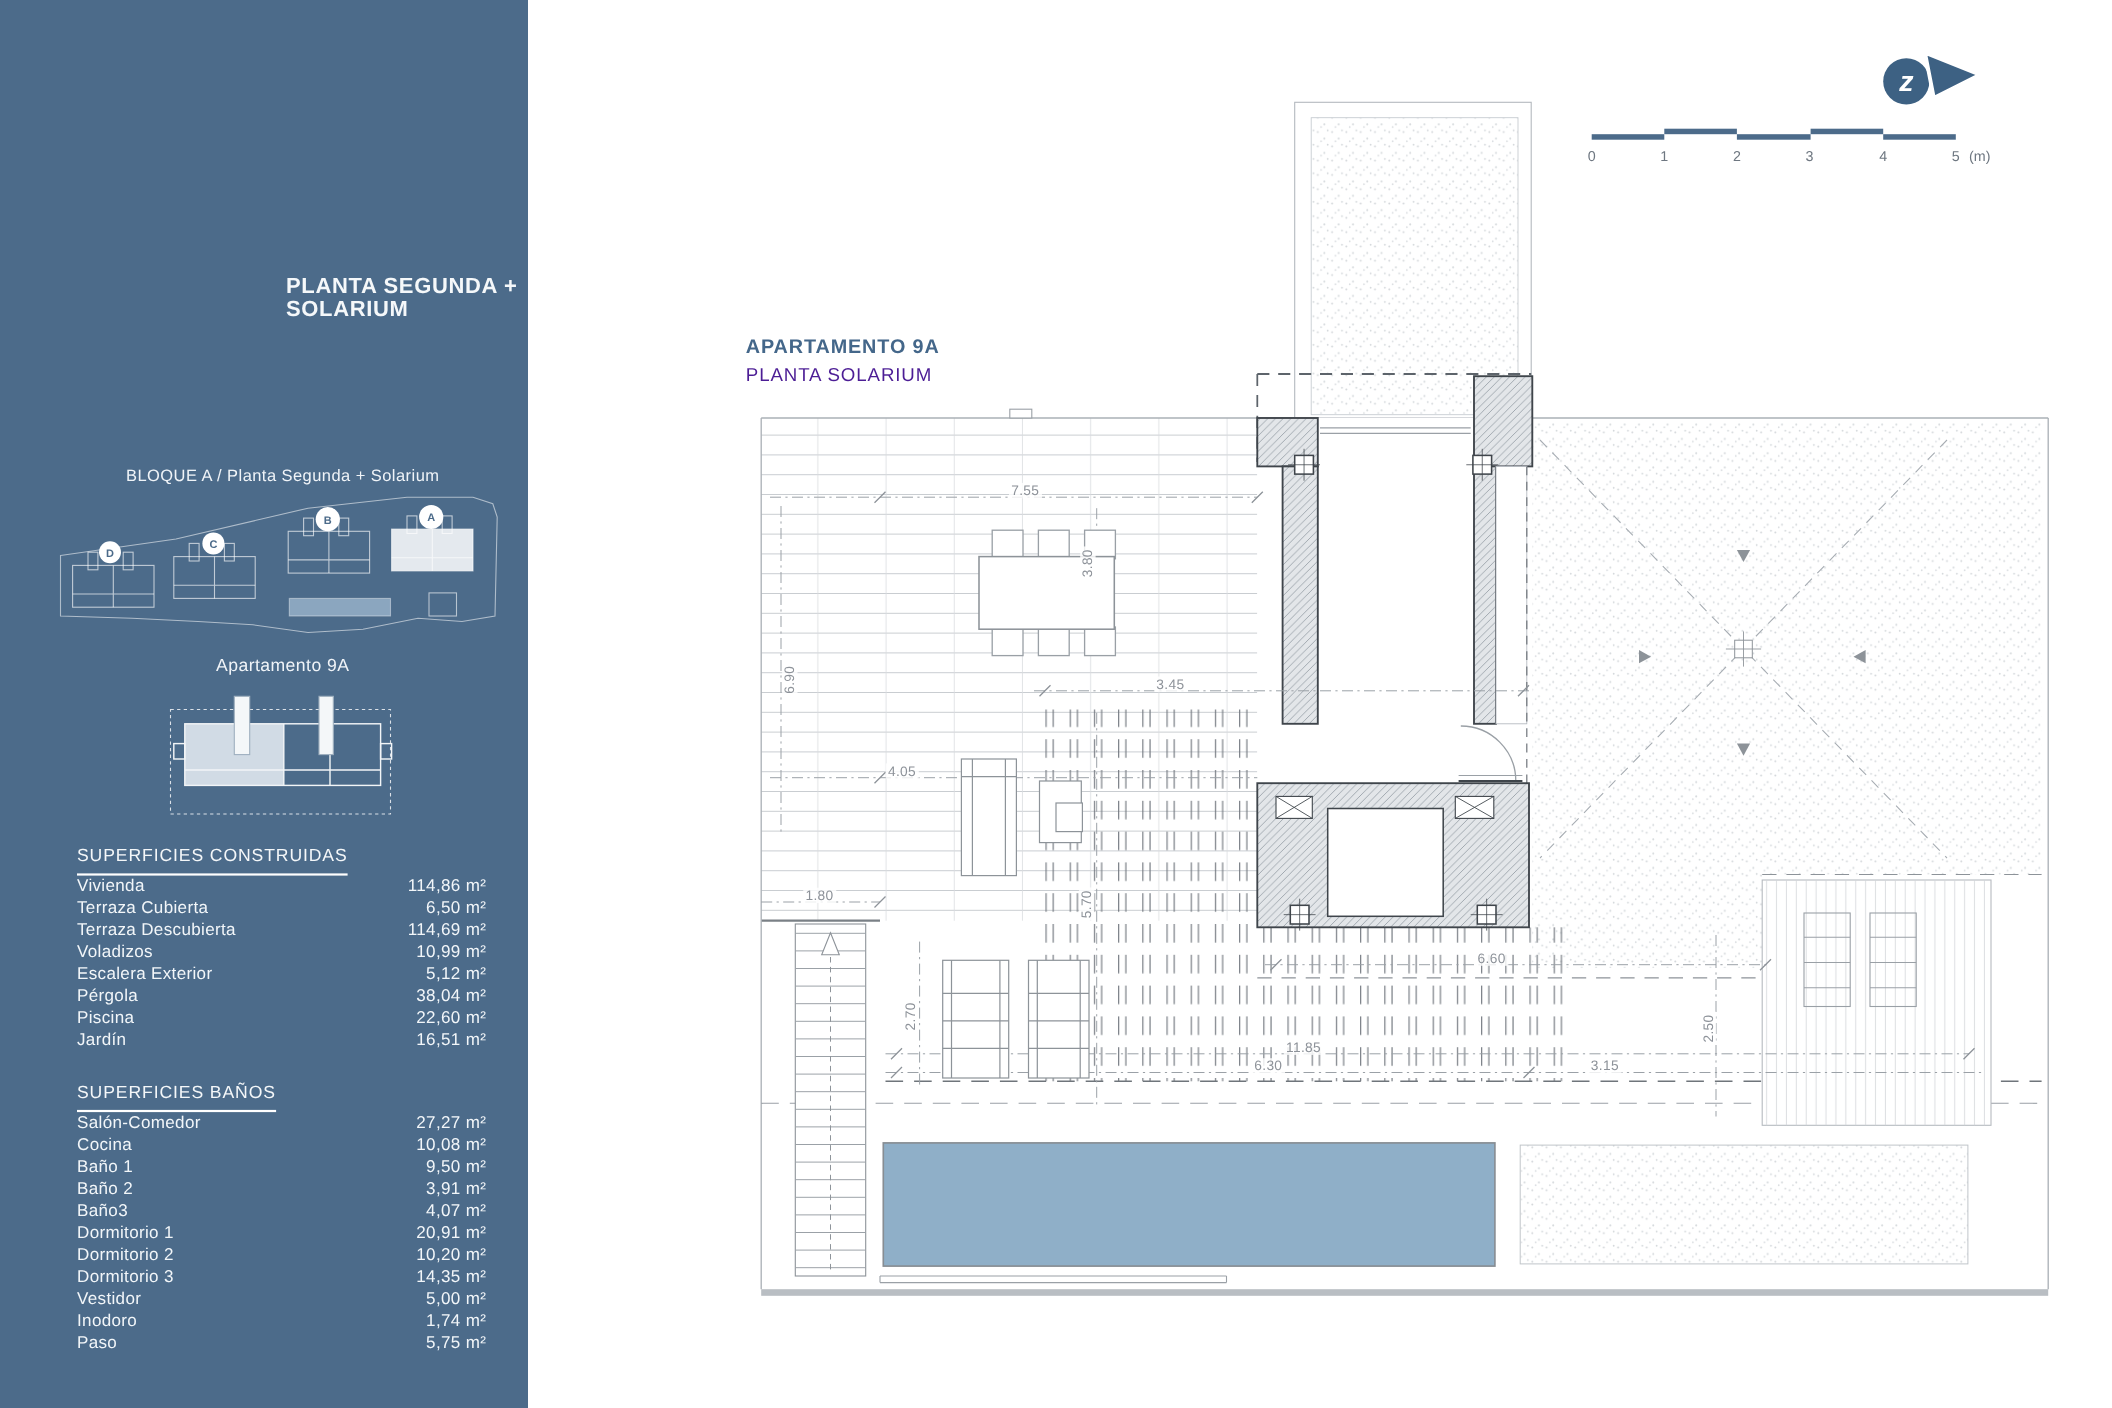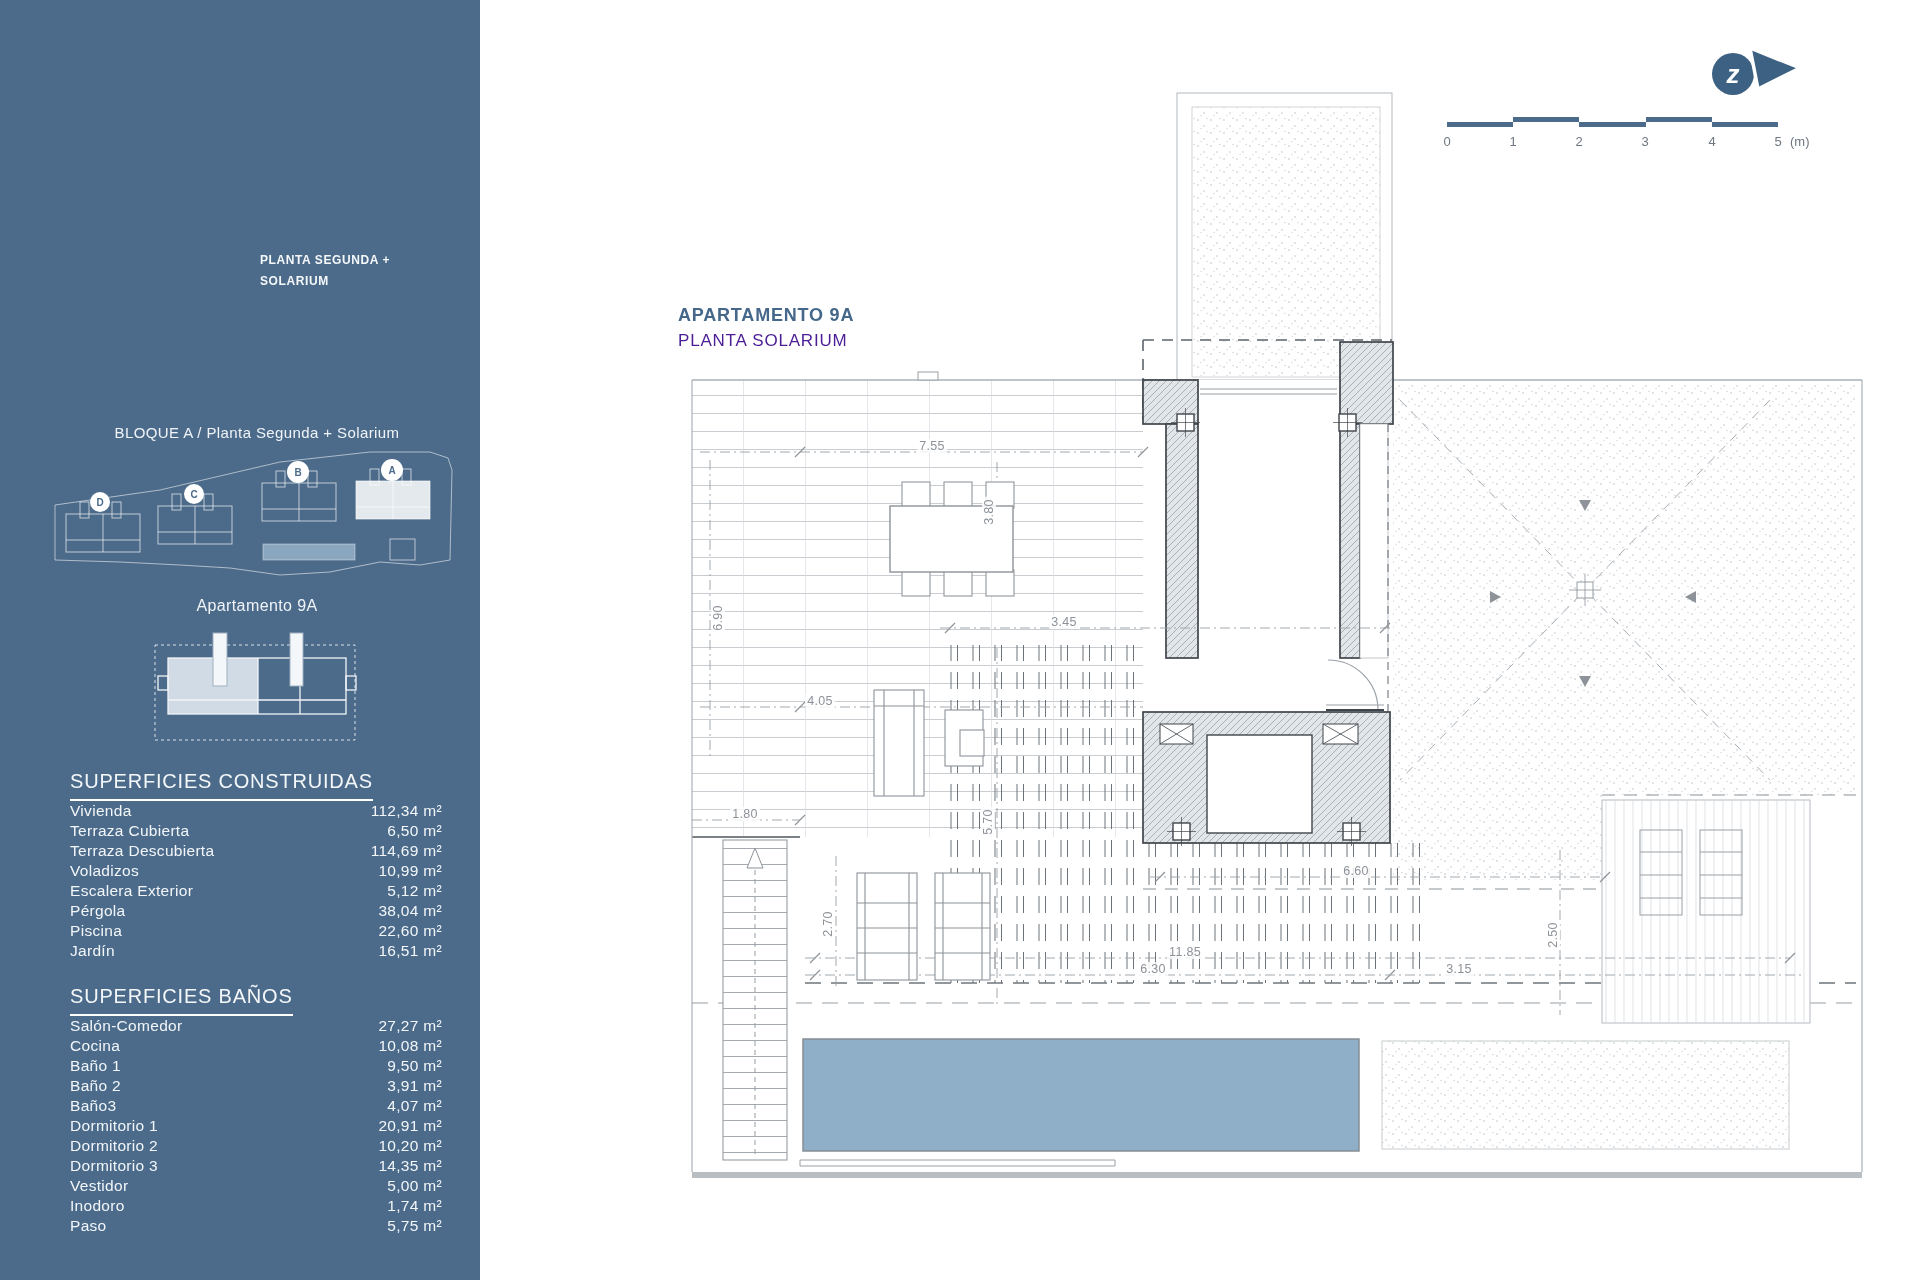--- a/index.html
+++ b/index.html
@@ -1,29 +1,29 @@
 <!DOCTYPE html>
 <html><head>
 <meta charset="utf-8">
 <style>
   html,body{margin:0;padding:0;background:#e8e8e8;}
   #stage{position:relative;width:1920px;height:1280px;background:#ffffff;overflow:hidden;
          font-family:"Liberation Sans",sans-serif;}
   
   #sidebar{position:absolute;left:0;top:0;width:480px;height:1280px;background:#4c6b8a;color:#fff;}
-  .sb-heading{position:absolute;left:260px;top:250px;font-size:12px;font-weight:bold;
+  .sb-heading{position:absolute;left:260px;top:250px;font-size:20px;font-weight:bold;
               line-height:21px;letter-spacing:.6px;color:#f5f8fa;}
   .sb-features{position:absolute;left:260px;top:317px;font-size:15px;line-height:21px;
                letter-spacing:.4px;color:#eef3f7;}
   .block-label{position:absolute;left:40px;top:424px;width:434px;text-align:center;
                font-size:15px;letter-spacing:.4px;color:#f0f4f8;}
   .apt-label{position:absolute;left:40px;top:597px;width:434px;text-align:center;
              font-size:16px;letter-spacing:.4px;color:#f0f4f8;}
   .surf{position:absolute;left:70px;width:372px;}
-  .surf-title{display:inline-block;font-size:20px;letter-spacing:.8px;color:#f4f7f9;
+  .surf-title{display:inline-block;font-size:16px;letter-spacing:.8px;color:#f4f7f9;
               padding-bottom:6px;border-bottom:2px solid #ffffff;}
   .surf-rows{}
   .surf-row{display:flex;justify-content:space-between;font-size:15.5px;line-height:20px;
             color:#f2f6f9;letter-spacing:.3px;}
   
   .plan-title{position:absolute;left:678px;top:305px;font-size:18px;font-weight:bold;
               letter-spacing:.8px;color:#44678a;}
   .plan-subtitle{position:absolute;left:678px;top:331px;font-size:17px;letter-spacing:.8px;color:#4c1d95;}
   
   #scalebar{position:absolute;left:1447px;top:112px;width:346px;height:48px;}
@@ -263,21 +263,21 @@
         <rect x="213" y="633" width="14" height="53"></rect>
           <rect x="290" y="633" width="13" height="53"></rect>
       </g>
     </svg>
 
     <div class="surf" style="top:770px;">
       <span class="surf-title">SUPERFICIES CONSTRUIDAS</span>
       <div class="surf-rows">
         <div class="surf-row">
             <span>Vivienda</span>
-            <span>112,34 m²</span>
+            <span>114,86 m²</span>
           </div>
         <div class="surf-row">
             <span>Terraza Cubierta</span>
             <span>6,50 m²</span>
           </div>
         <div class="surf-row">
             <span>Terraza Descubierta</span>
             <span>114,69 m²</span>
           </div>
         <div class="surf-row">

